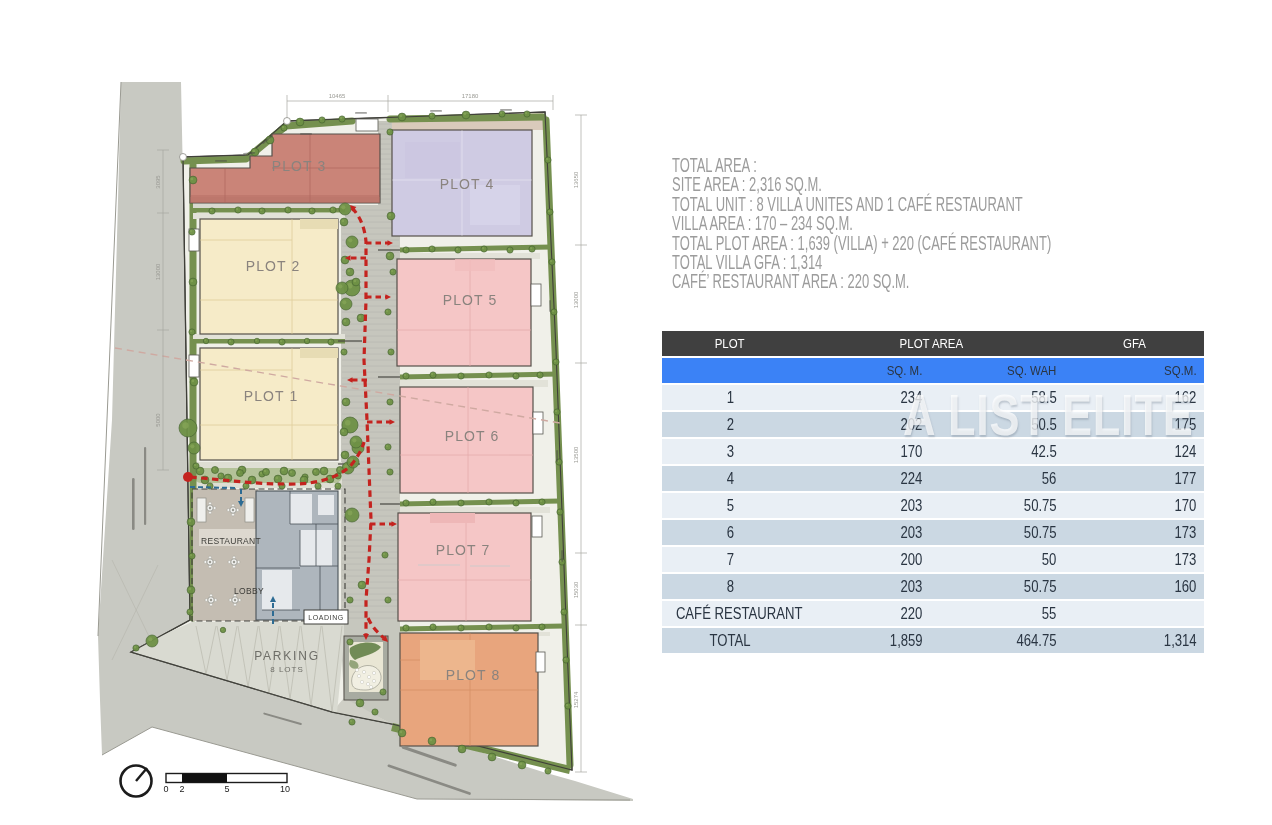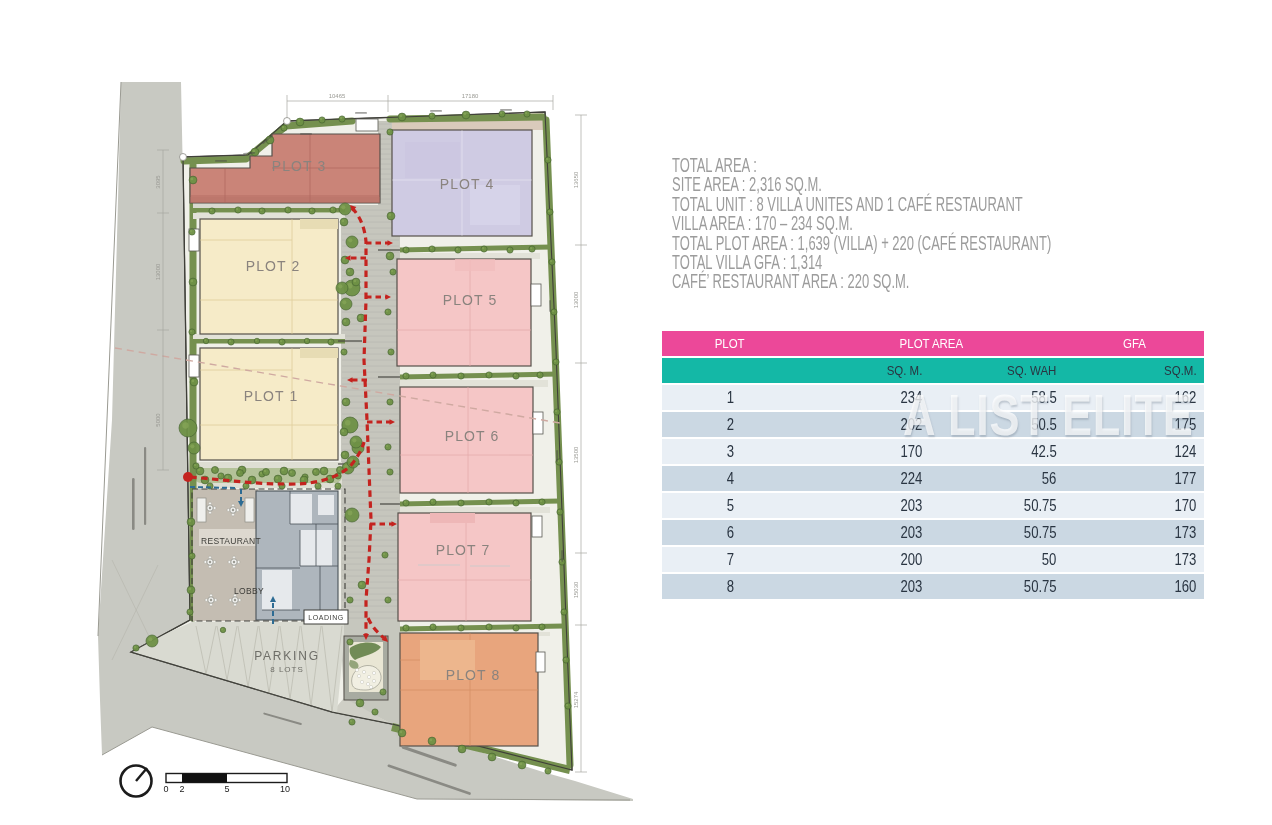--- a/index.html
+++ b/index.html
@@ -11,23 +11,23 @@
 .ldlbl{font-size:7px;letter-spacing:0.6px;fill:#3c3c38;text-anchor:middle;}
 .pklbl{font-size:12px;letter-spacing:1.8px;fill:#6e6e68;text-anchor:middle;}
 .pk2lbl{font-size:8px;letter-spacing:1px;fill:#6e6e68;text-anchor:middle;}
 .dlbl{font-size:6px;fill:#9a9a94;text-anchor:middle;}
 .sclbl text{font-size:9px;fill:#1c1c1c;text-anchor:middle;}
 #info{position:absolute;left:672px;top:156px;color:#9c9c9c;font-size:20px;line-height:19.4px;
 white-space:nowrap;transform:scaleX(0.648);transform-origin:left top;}
 #tbl{position:absolute;left:662px;top:331px;border-collapse:collapse;table-layout:fixed;width:542px;}
 #tbl td,#tbl th{padding:0;overflow:visible;white-space:nowrap;font-weight:normal;}
 #tbl tr{border-bottom:2.5px solid #ffffff;}
-#tbl .h1{background:#ec4899;height:24px;font-size:13.5px;}
+#tbl .h1{background:#404040;height:24px;font-size:13.5px;}
 #tbl .h1 td{color:#ffffff;font-size:13.5px;}
-#tbl .h2{background:#14b8a6;height:24px;}
+#tbl .h2{background:#3b82f6;height:24px;}
 #tbl .h2 td{color:#2a3542;font-size:13.5px;}
 #tbl .rl{background:#e9eff5;}
 #tbl .rd{background:#cbd8e3;}
 #tbl td{color:#2a3542;font-size:16px;height:25px;}
 .c1{text-align:center;}
 .cn{text-align:right;}
 .cn span{display:inline-block;transform:scaleX(0.82);transform-origin:right center;padding-right:9px;}
 .c1 span{display:inline-block;transform:scaleX(0.82);transform-origin:center center;}
 #tbl .h1 span{display:inline-block;transform:scaleX(0.85);}
 #tbl .h2 .cn span{transform:scaleX(0.85);}
@@ -834,17 +834,29 @@
           <td class="cn"><span>200</span></td>
           <td class="cn"><span>50</span></td>
           <td class="cn"><span>173</span></td>
         </tr>
 <tr class="rd">
           <td class="c1"><span>8</span></td>
           <td class="cn"><span>203</span></td>
           <td class="cn"><span>50.75</span></td>
           <td class="cn"><span>160</span></td>
         </tr>
+<tr class="rl">
+          <td class="c1"><span>CAFÉ RESTAURANT</span></td>
+          <td class="cn"><span>220</span></td>
+          <td class="cn"><span>55</span></td>
+          <td class="cn"><span></span></td>
+        </tr>
+<tr class="rd">
+          <td class="c1"><span>TOTAL</span></td>
+          <td class="cn"><span>1,859</span></td>
+          <td class="cn"><span>464.75</span></td>
+          <td class="cn"><span>1,314</span></td>
+        </tr>
 </tbody>
     </table>
 
 <div id="wm">A LIST ELITE</div>
 </div>
 
 </body></html>

